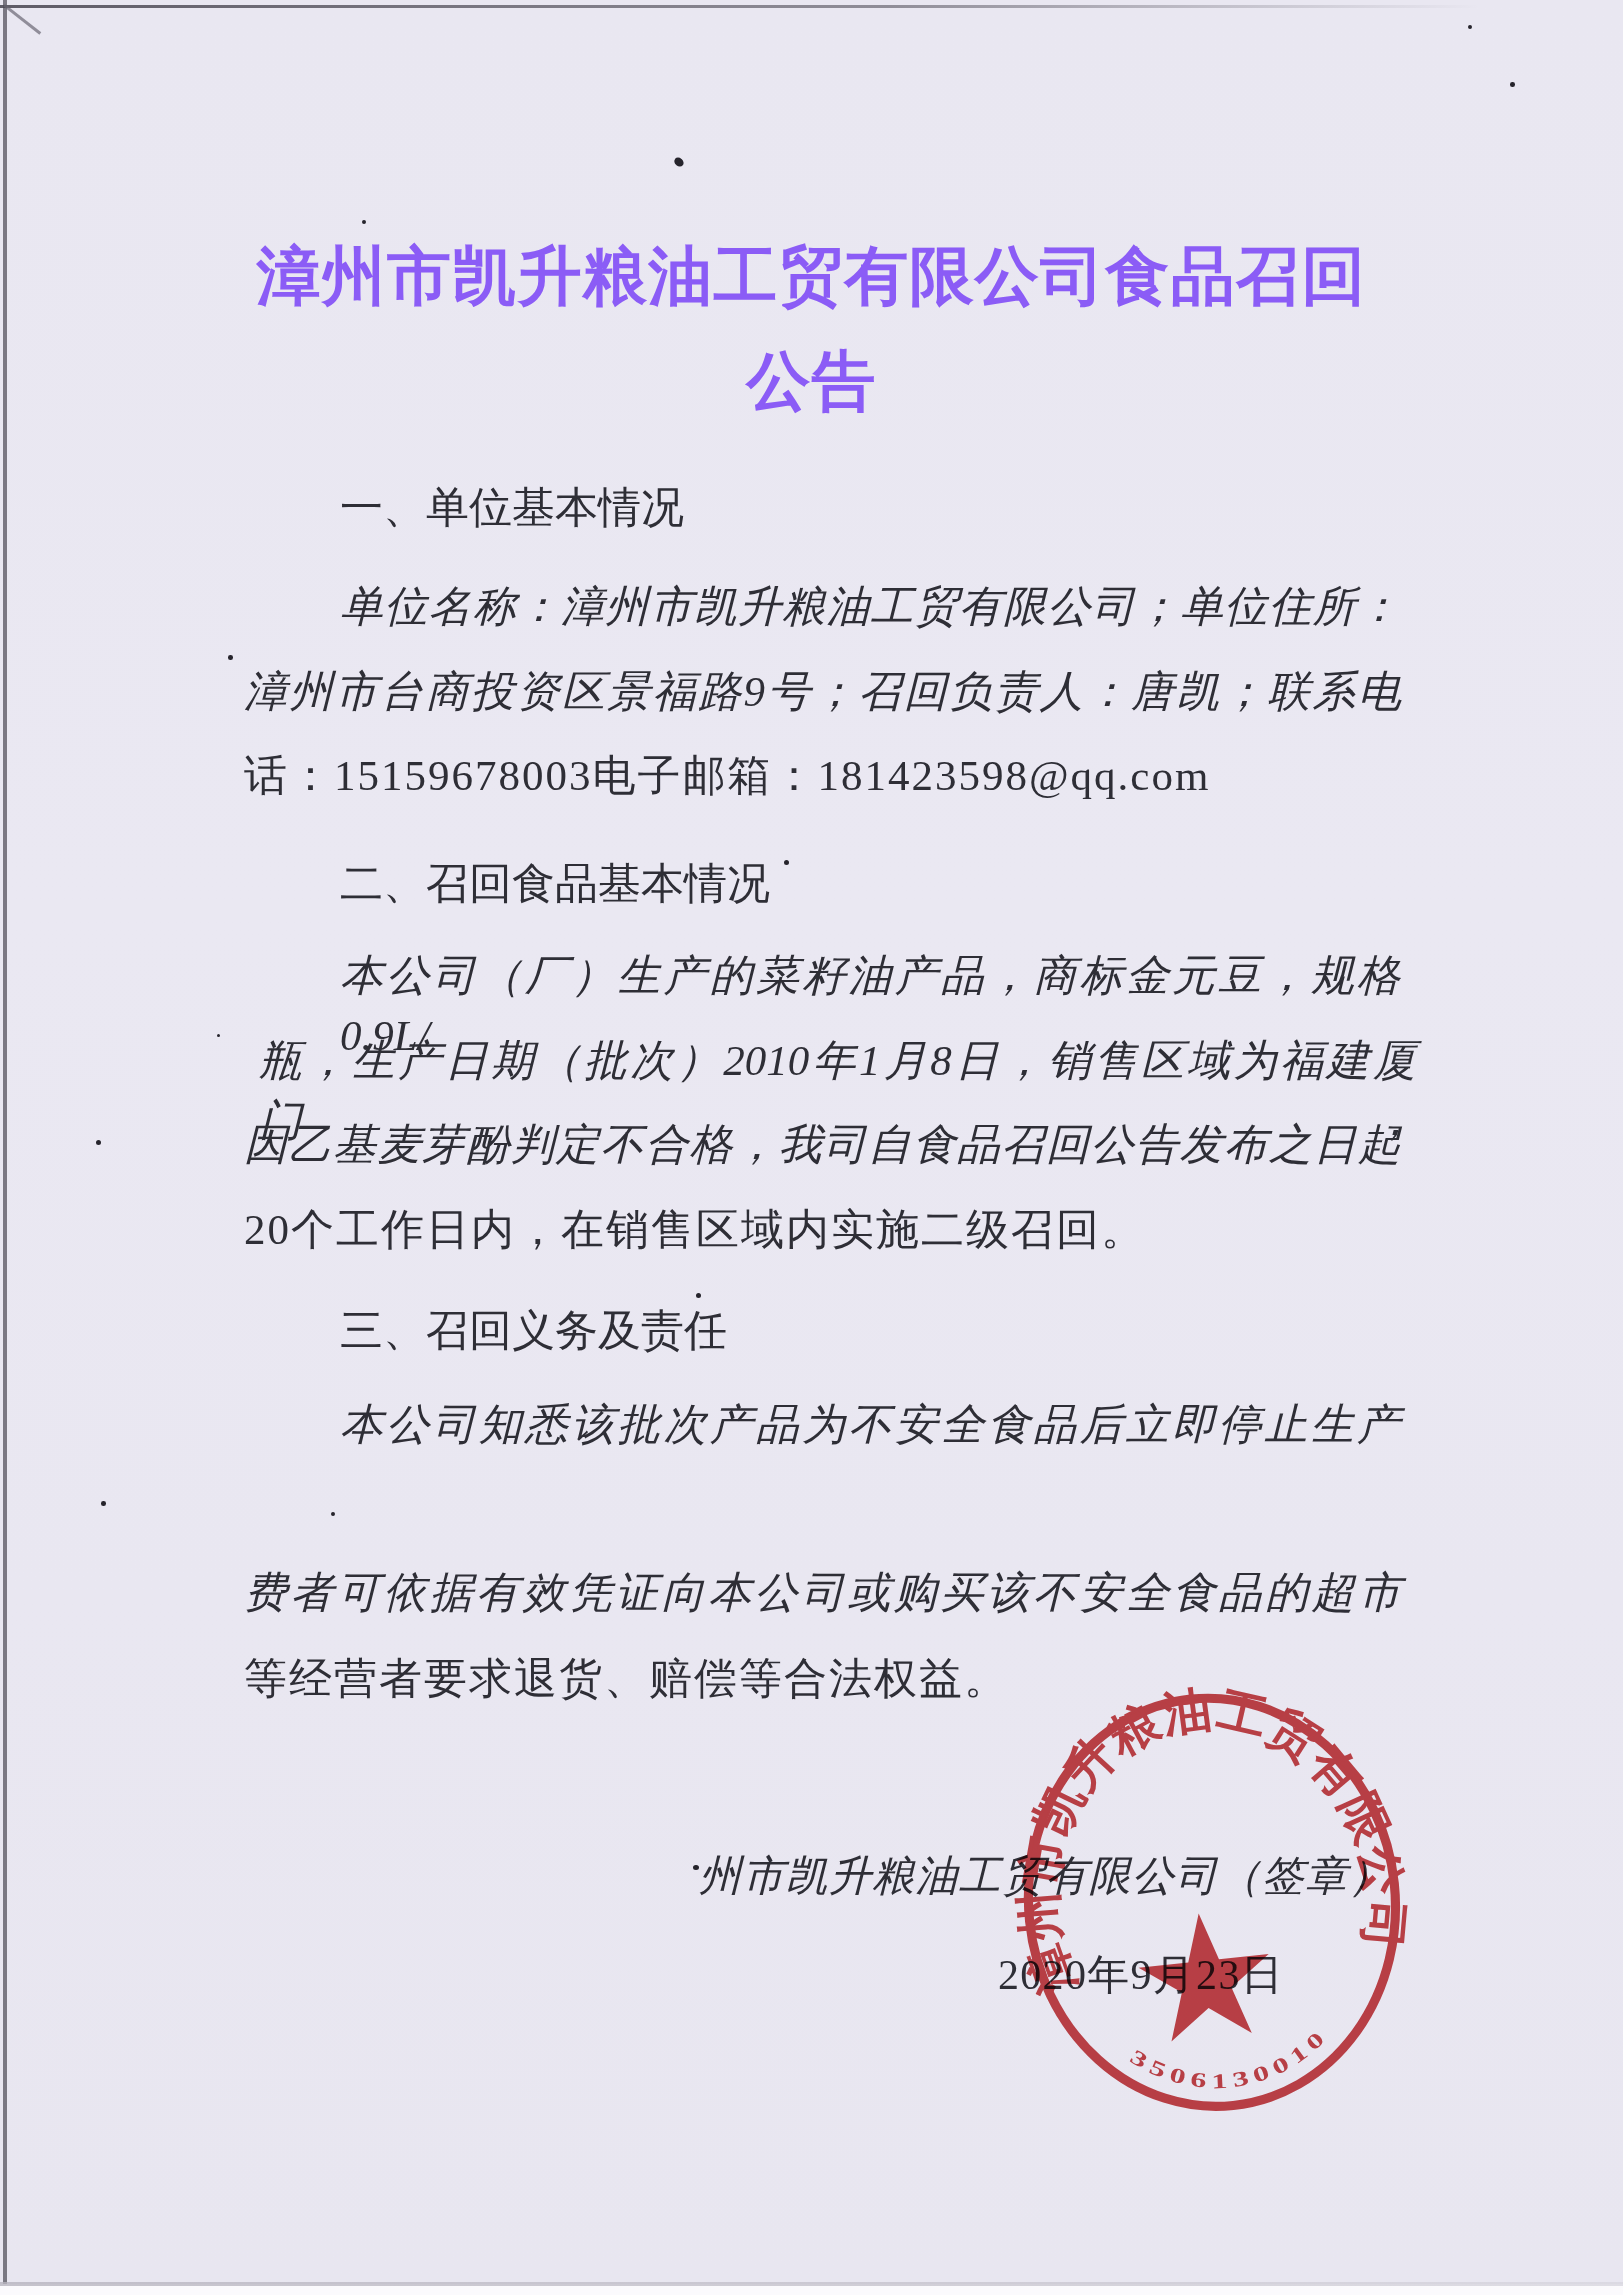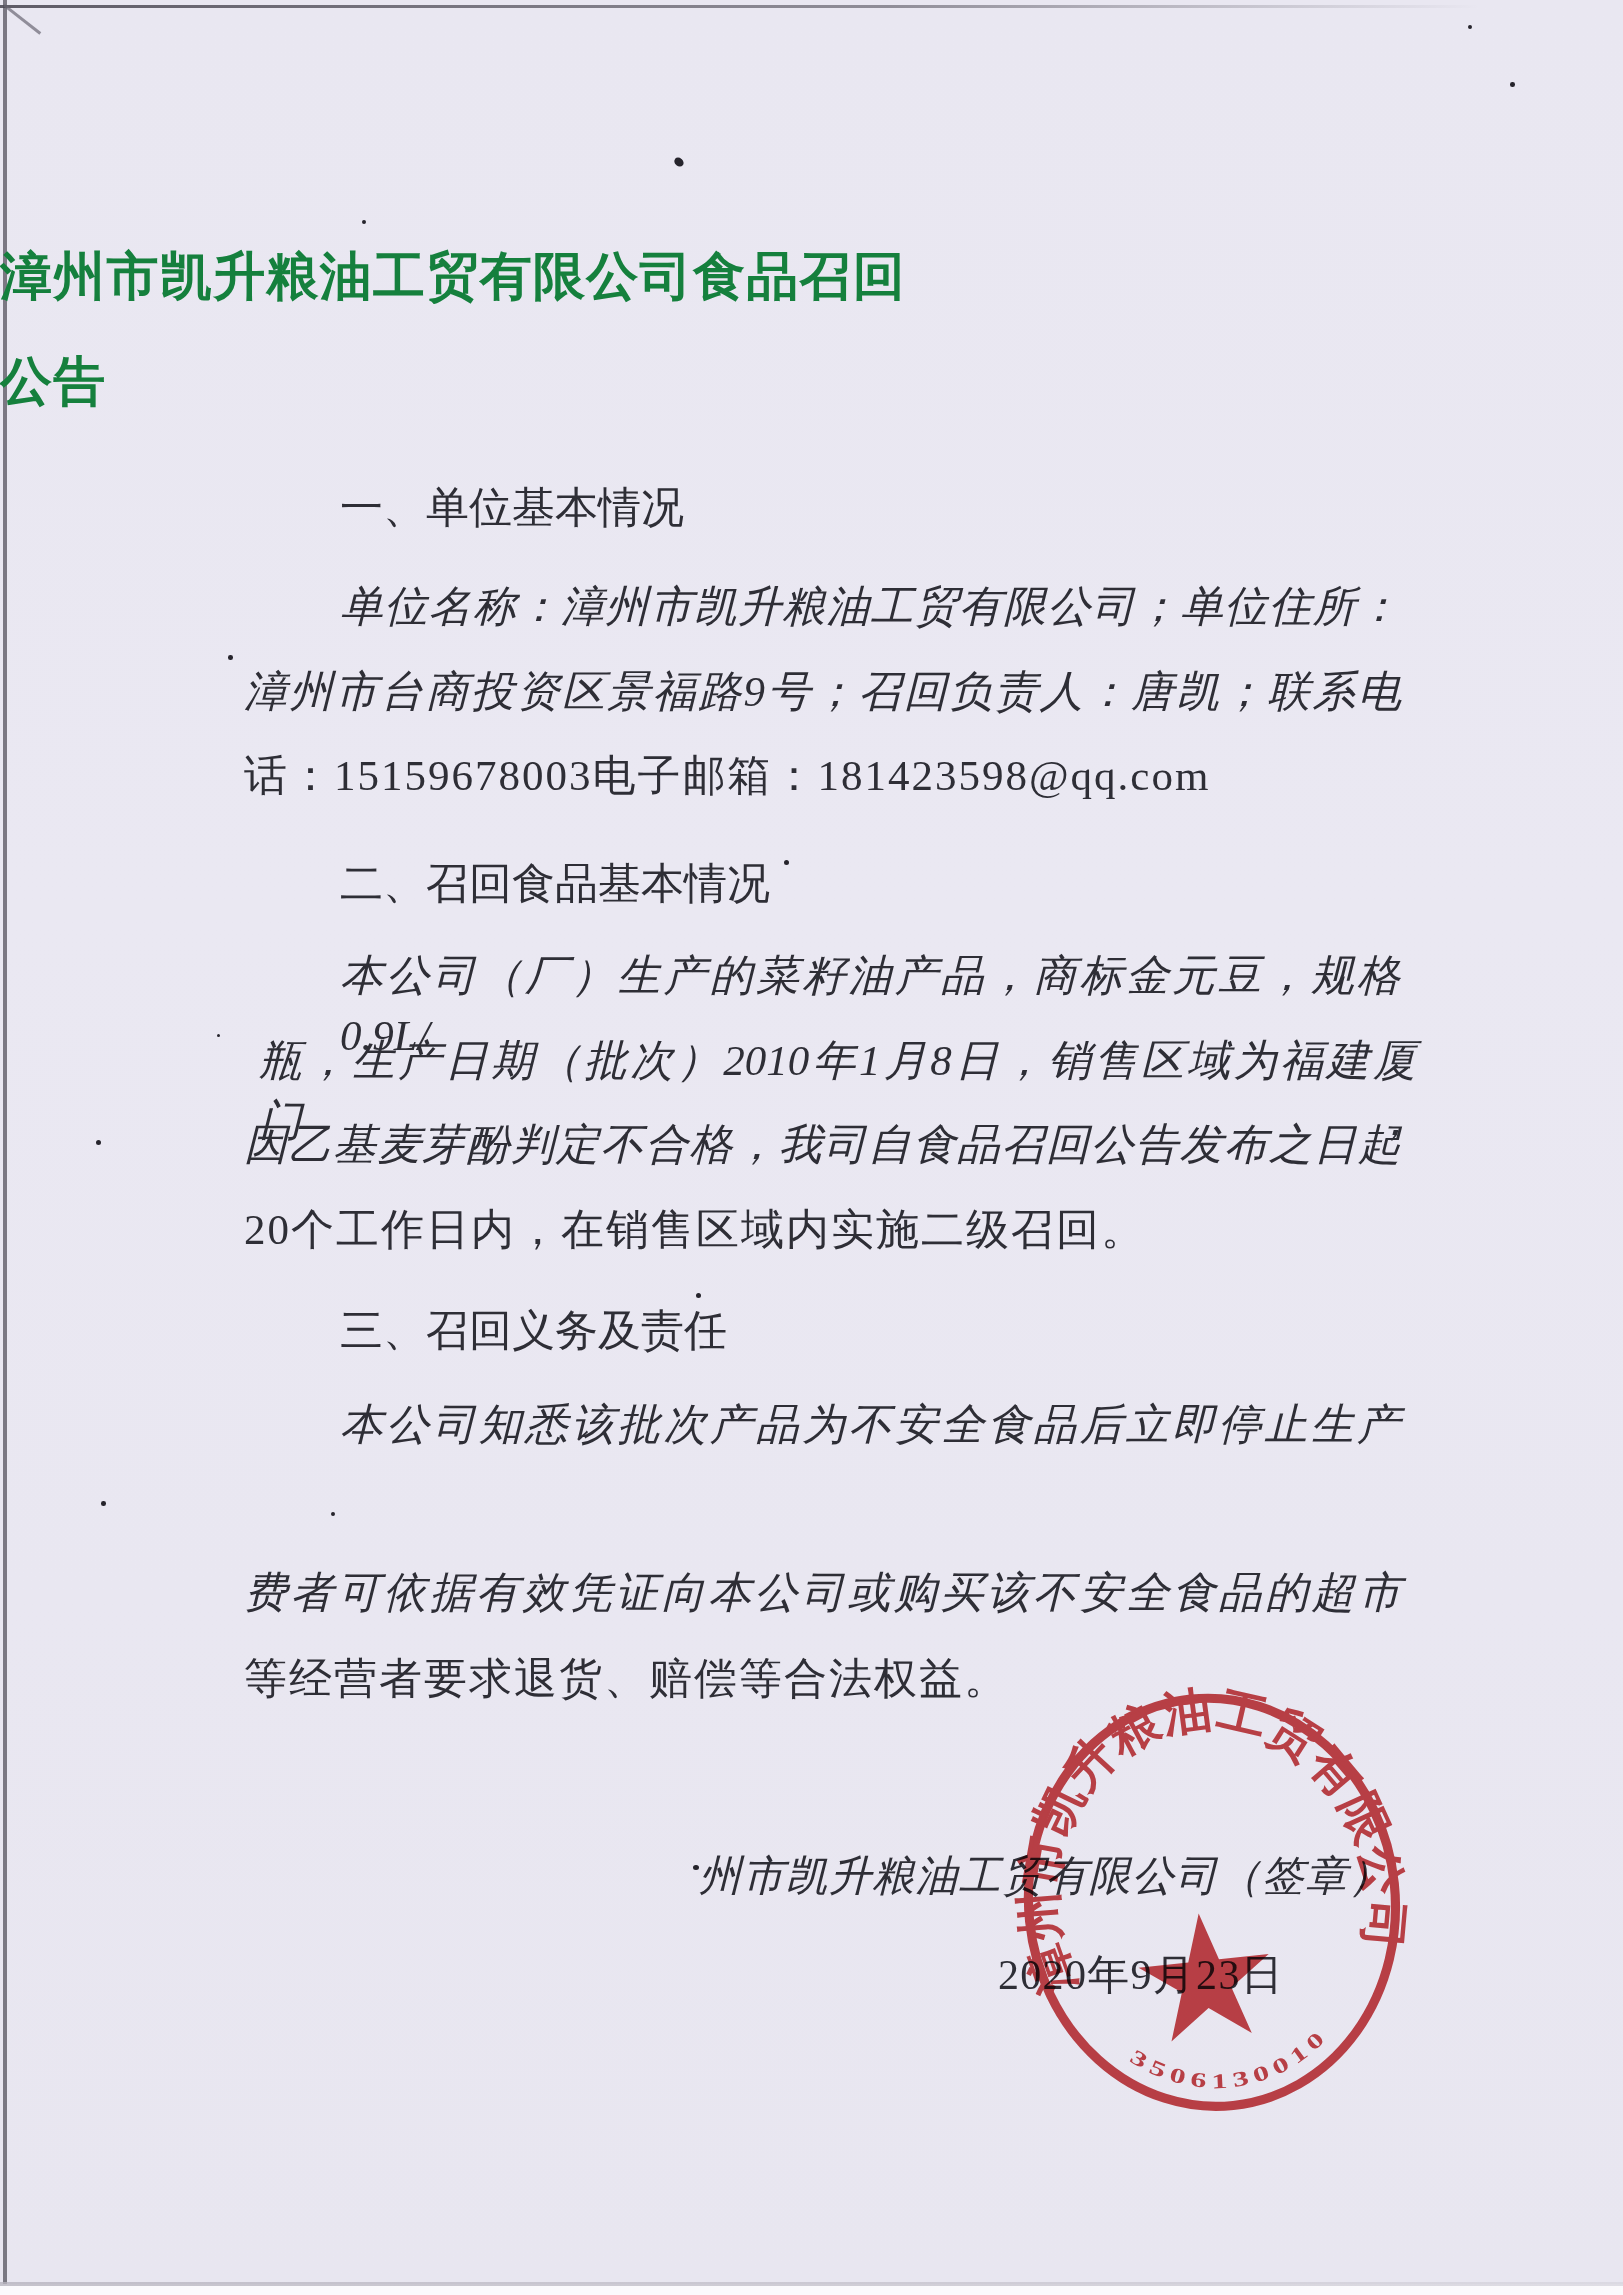--- a/index.html
+++ b/index.html
@@ -44,22 +44,22 @@
     white-space:normal;
     text-align:justify;text-align-last:justify;
     text-justify:inter-character;
     letter-spacing:0;
     font-style:italic;
   }
   .heading{letter-spacing:0;}
 
   #doc-title{
     position:absolute;left:0;top:224px;width:1623px;
-    color:#15803d;
-    font-size:52px;font-weight:bold;line-height:105px;
+    text-align:center;color:#8b5cf6;
+    font-size:64px;font-weight:bold;line-height:105px;
     letter-spacing:1.3px;
   }
   #signature-line{font-size:42px;letter-spacing:1.3px;font-style:italic;}
   #date-line{font-size:42px;letter-spacing:1.3px;}
 
   #seal{
     position:absolute;left:1008px;top:1679px;width:419px;height:452px;
     mix-blend-mode:multiply;opacity:.93;
     transform:rotate(-6deg);
   }

